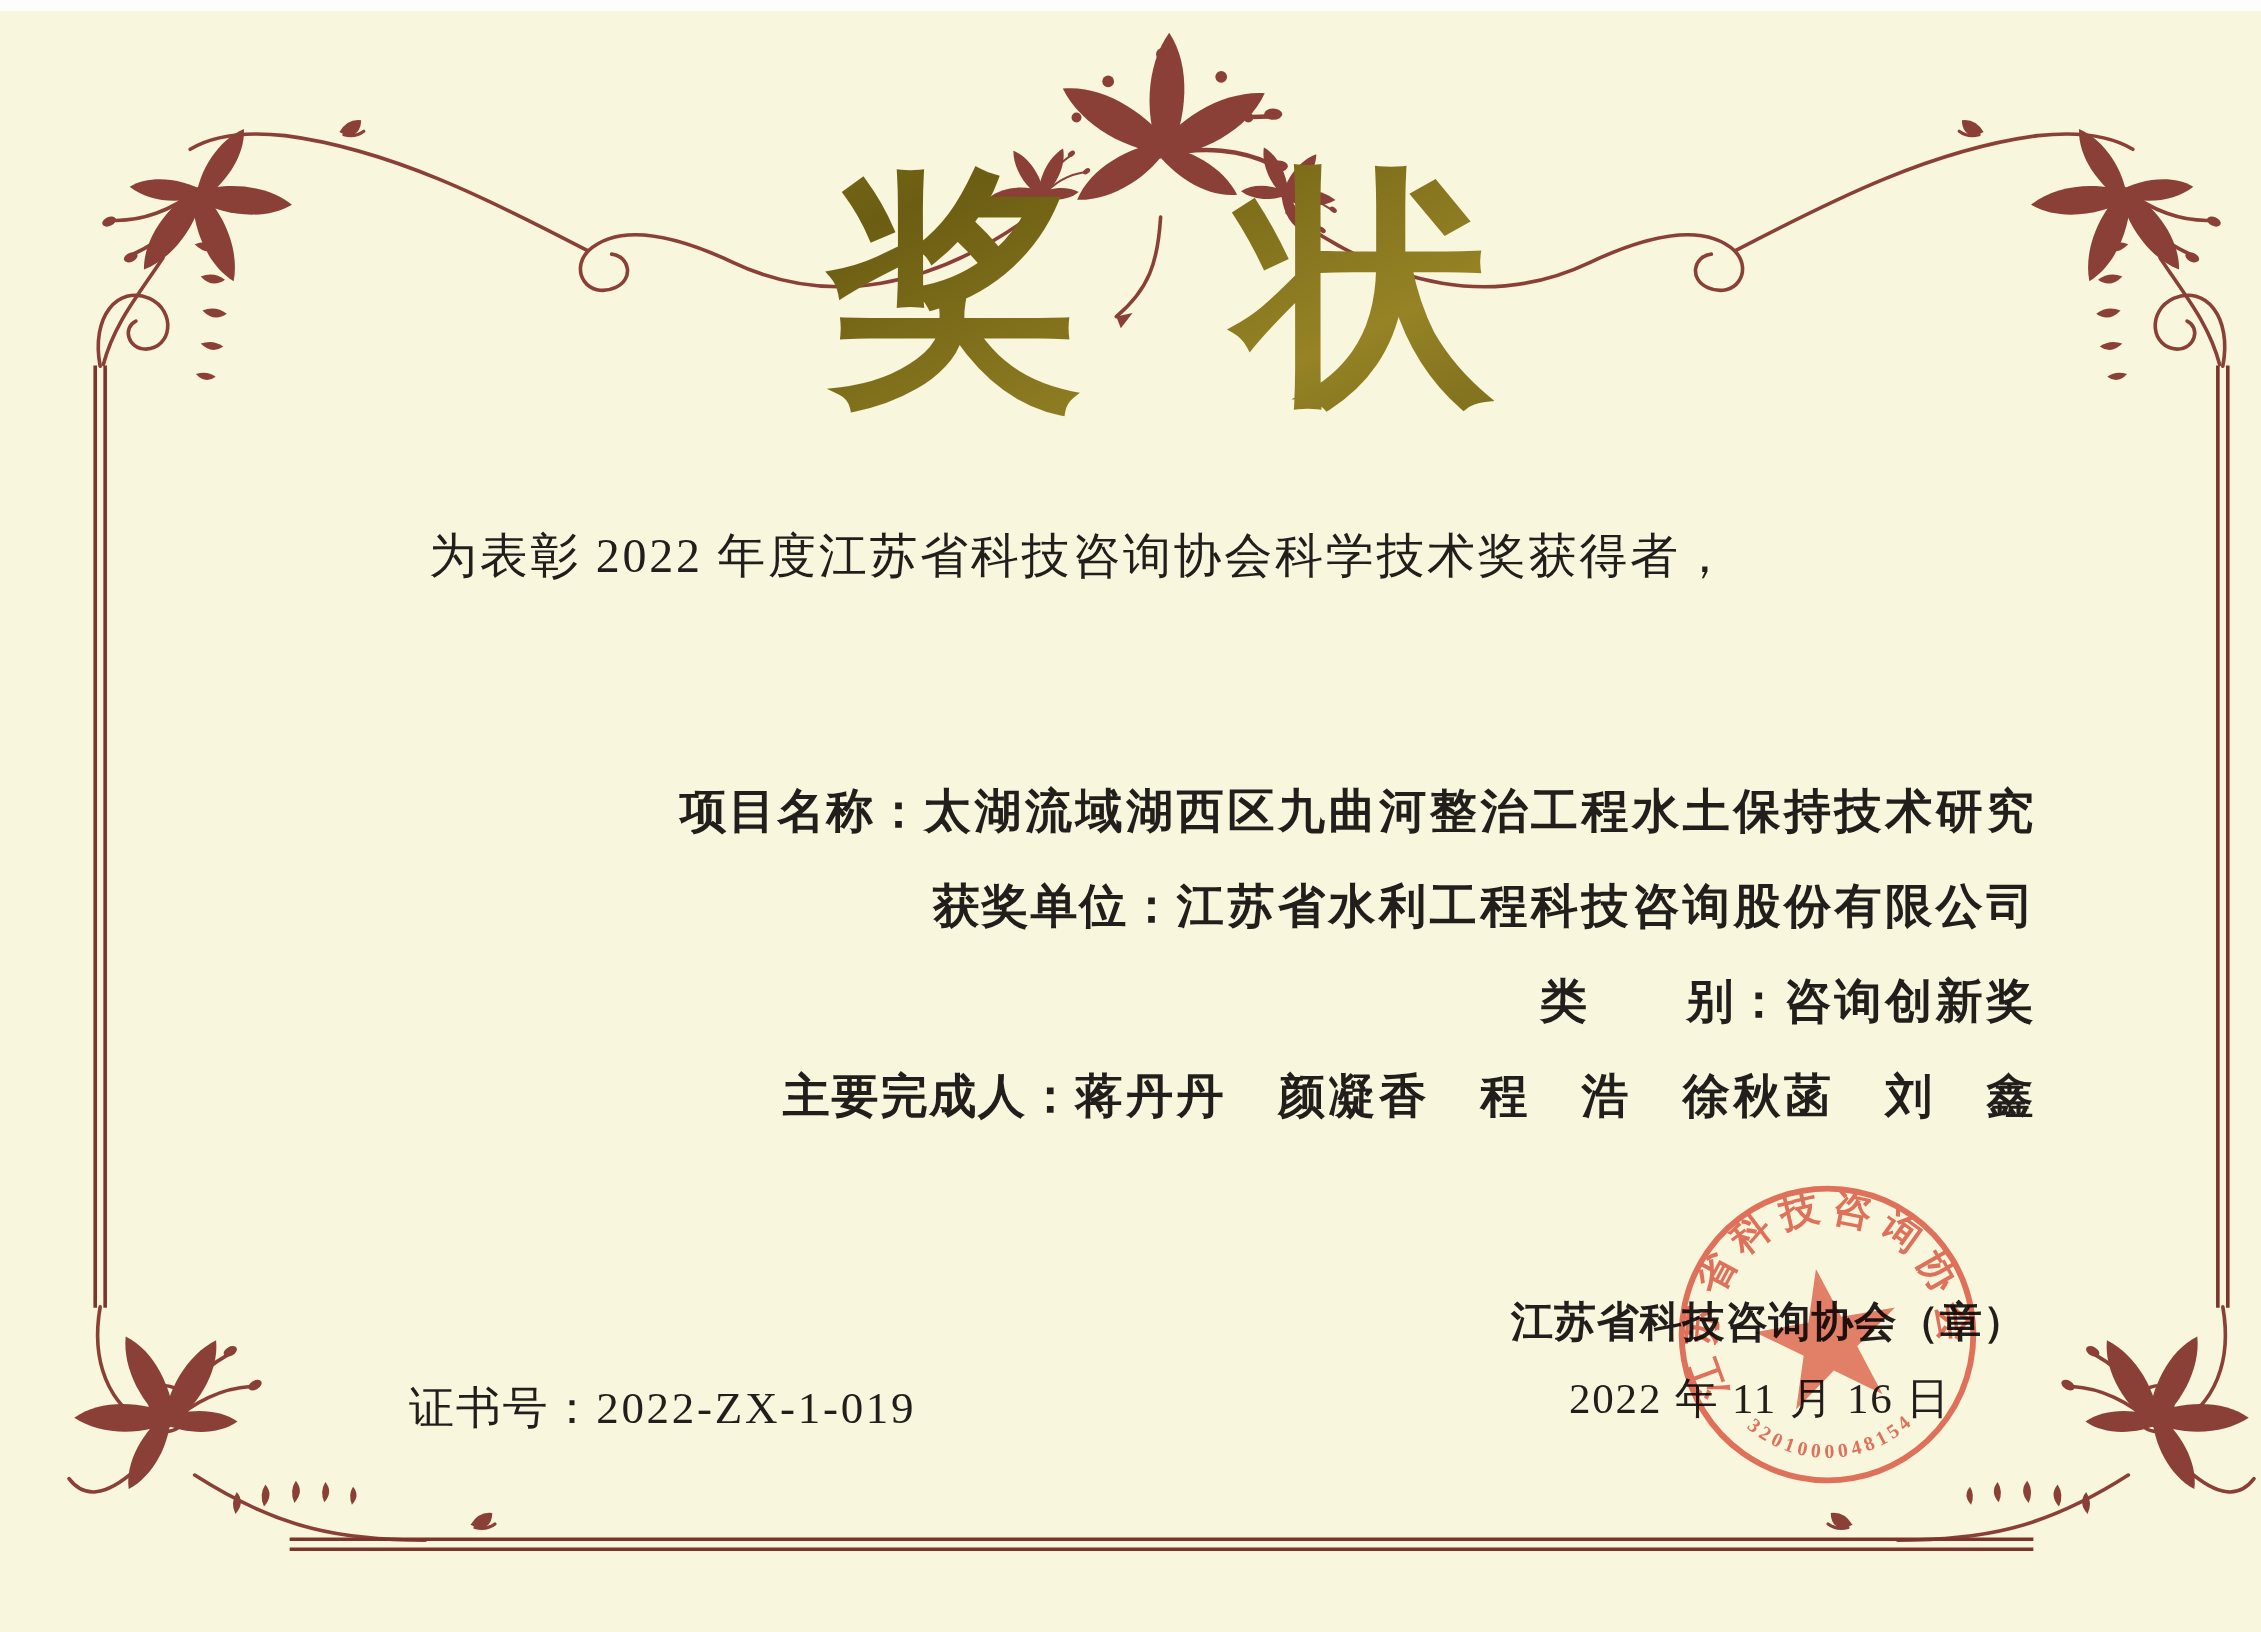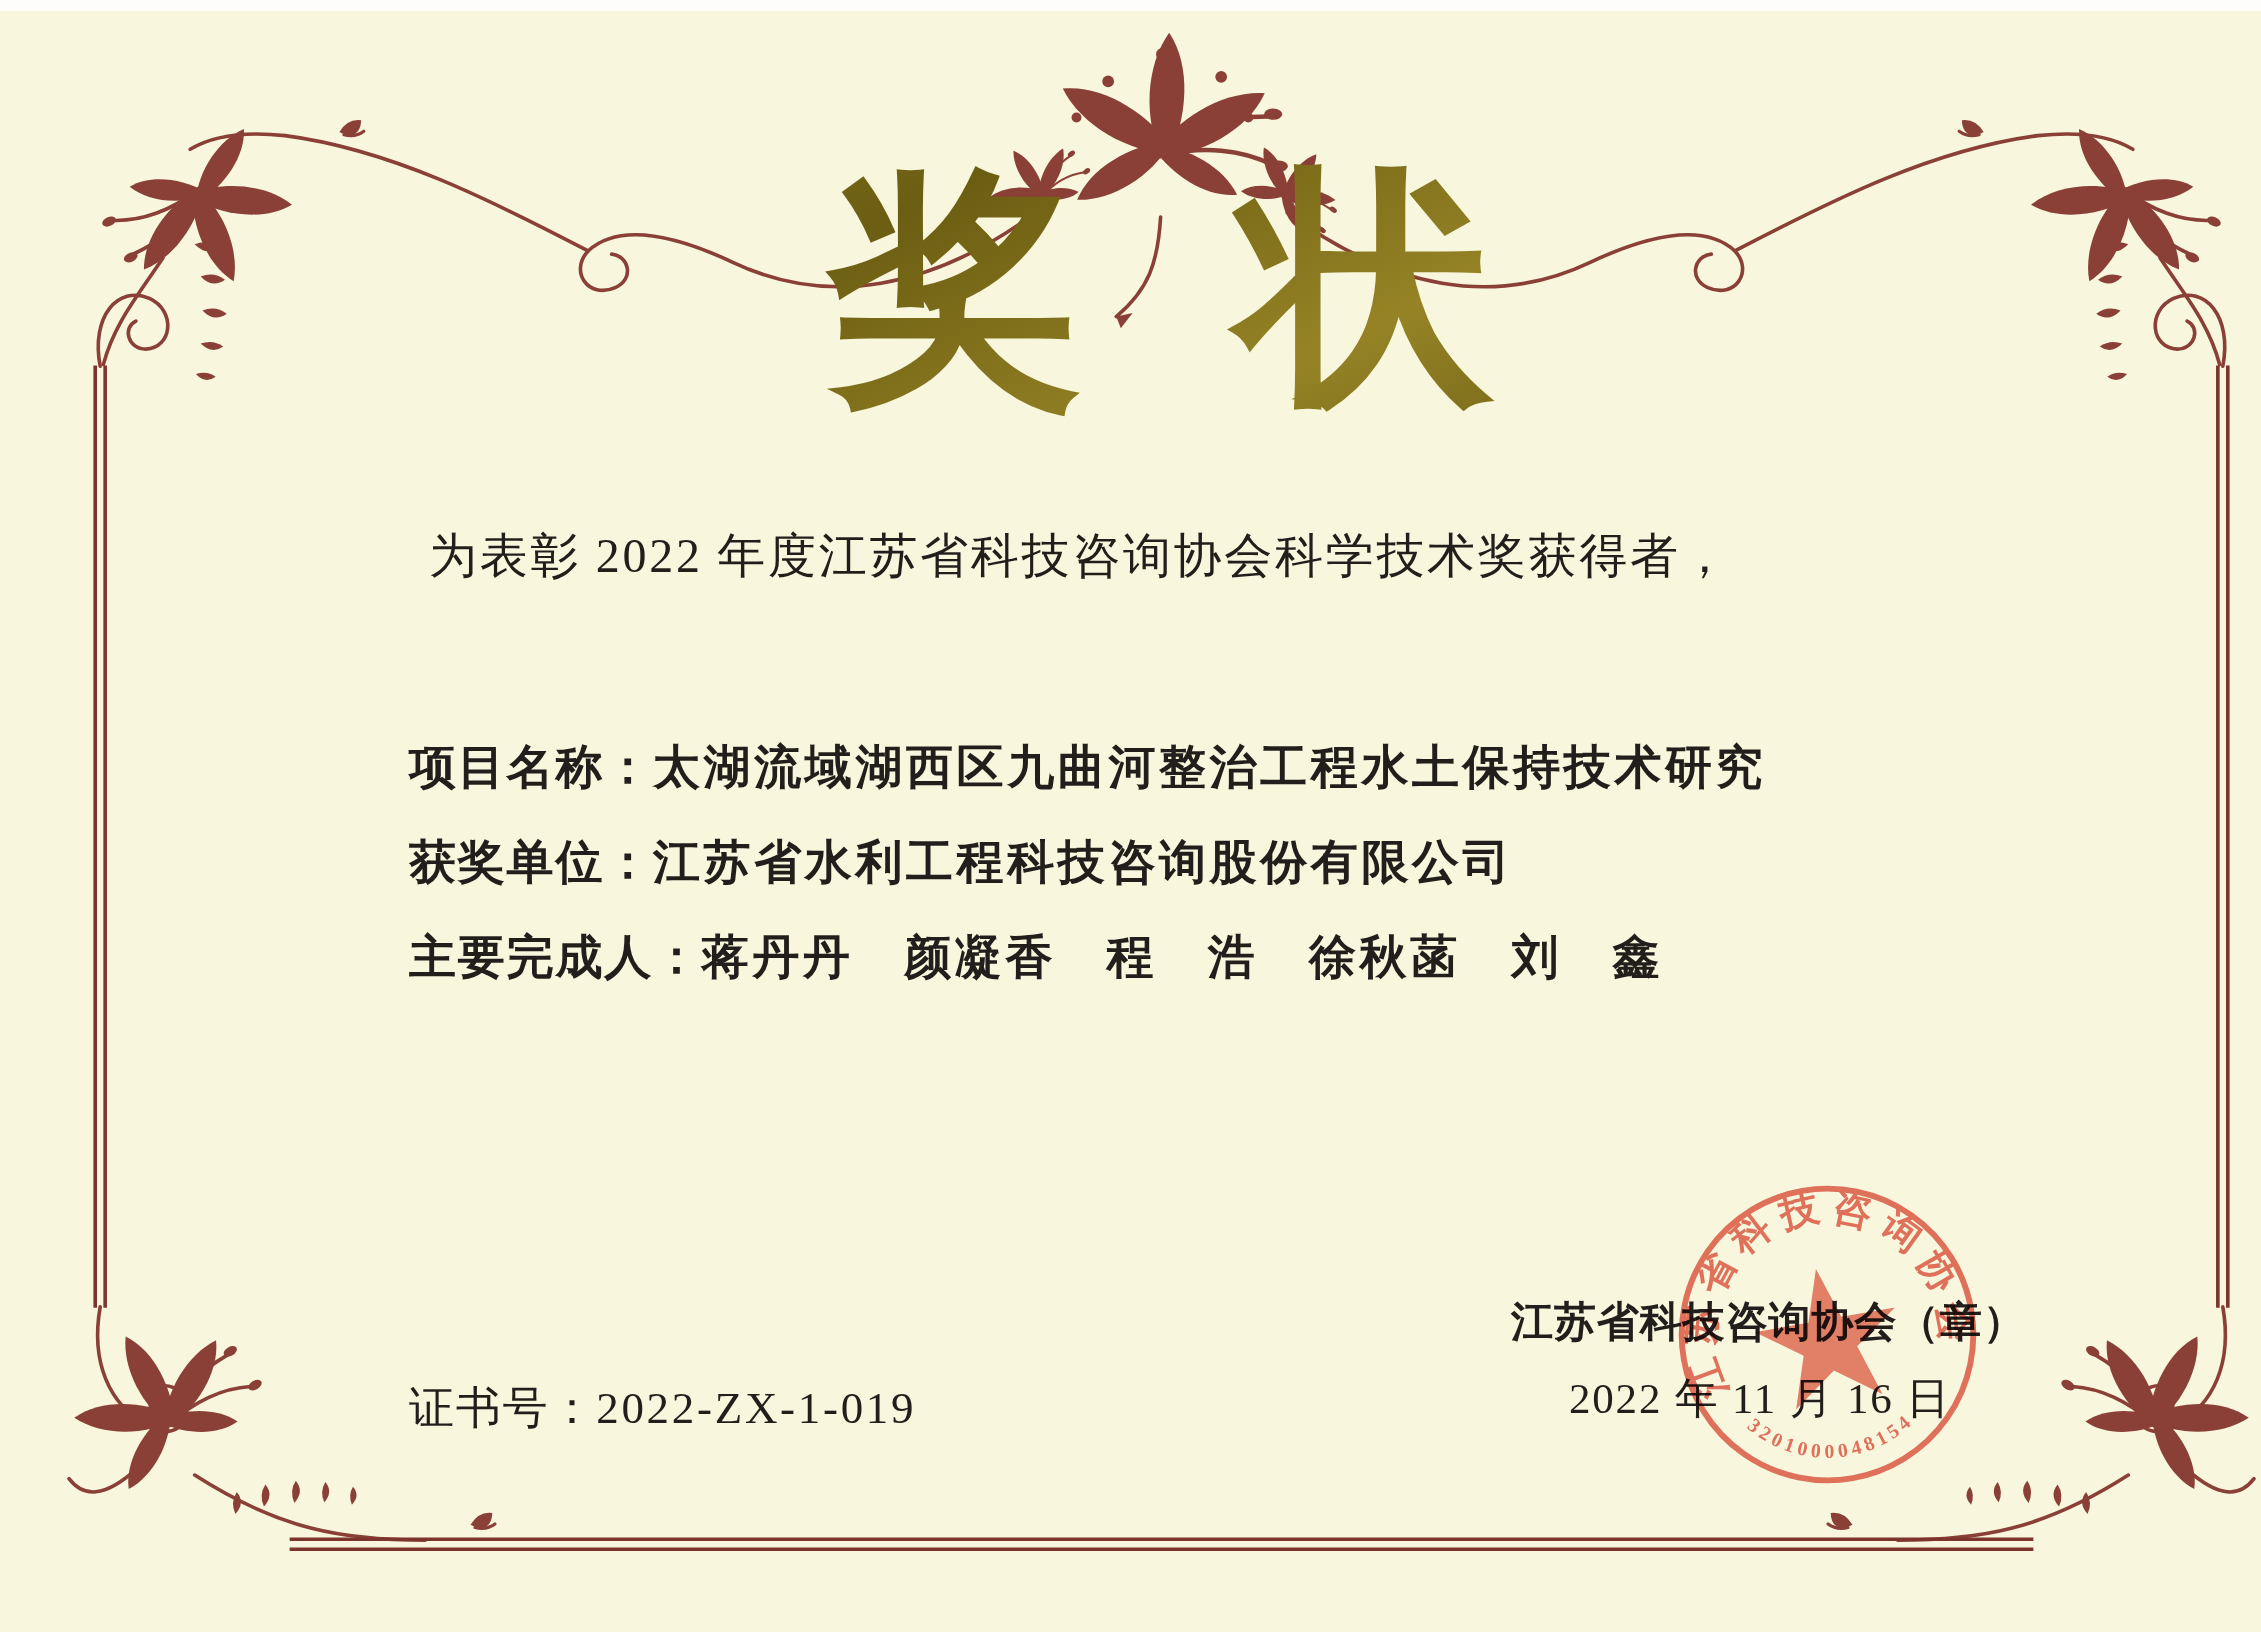--- a/index.html
+++ b/index.html
@@ -24,22 +24,22 @@
     letter-spacing:.62em;text-indent:.62em;
     background:linear-gradient(155deg,#a5922f 0%,#6b5d12 35%,#958325 60%,#584b0e 90%);
     -webkit-background-clip:text;background-clip:text;color:transparent;
   }
   .bodytext{
     position:absolute;left:298px;top:511px;width:1809px;
     font-size:48px;line-height:90px;color:#211e1c;letter-spacing:2.7px;
   }
   .bodytext .indent{padding-left:131px;}
   .fields{
-    position:absolute;left:409px;top:720px;width:1628px;
-    font-size:47px;line-height:95px;color:#211e1c;
+    position:absolute;left:409px;top:764px;width:1628px;
+    font-size:47px;line-height:95px;color:#211e1c;text-align:right;
   }
   .fields .label{font-weight:bold;letter-spacing:1.8px;}
   .fields .value{font-weight:bold;letter-spacing:3.6px;}
   .certno{
     position:absolute;left:409px;top:1383px;
     font-size:45px;line-height:50px;color:#211e1c;
   }
   .certno .label{font-weight:normal;letter-spacing:1.8px;}
   .certno .value{letter-spacing:2.7px;}
   .issuer{
@@ -132,20 +132,21 @@
 
 <div class="title">奖状</div>
 
 <div class="bodytext">
   <div class="indent">为表彰 2022 年度江苏省科技咨询协会科学技术奖获得者，</div>
 </div>
 
 <div class="fields">
   <div><span class="label">项目名称：</span><span class="value">太湖流域湖西区九曲河整治工程水土保持技术研究</span></div>
   <div><span class="label">获奖单位：</span><span class="value">江苏省水利工程科技咨询股份有限公司</span></div>
+  <div><span class="label">类　　别：</span><span class="value">咨询创新奖</span></div>
   <div><span class="label">主要完成人：</span><span class="value">蒋丹丹　颜凝香　程　浩　徐秋菡　刘　鑫</span></div>
 </div>
 
 <div class="certno">
   <span class="label">证书号：</span><span class="value">2022-ZX-1-019</span>
 </div>
 
 <div class="issuer">江苏省科技咨询协会（章）</div>
 <div class="dateline">2022 年 11 月 16 日</div>
 

